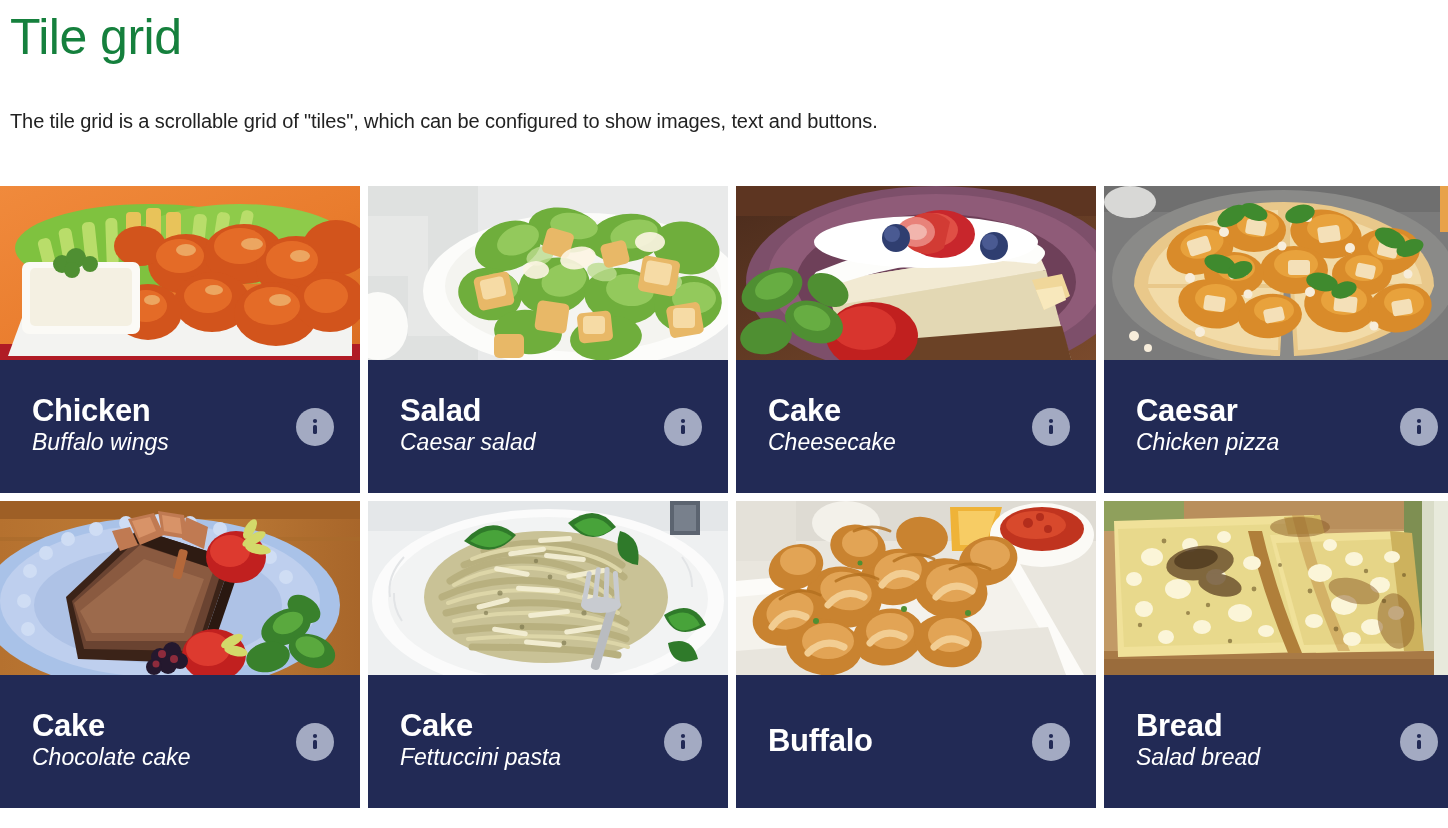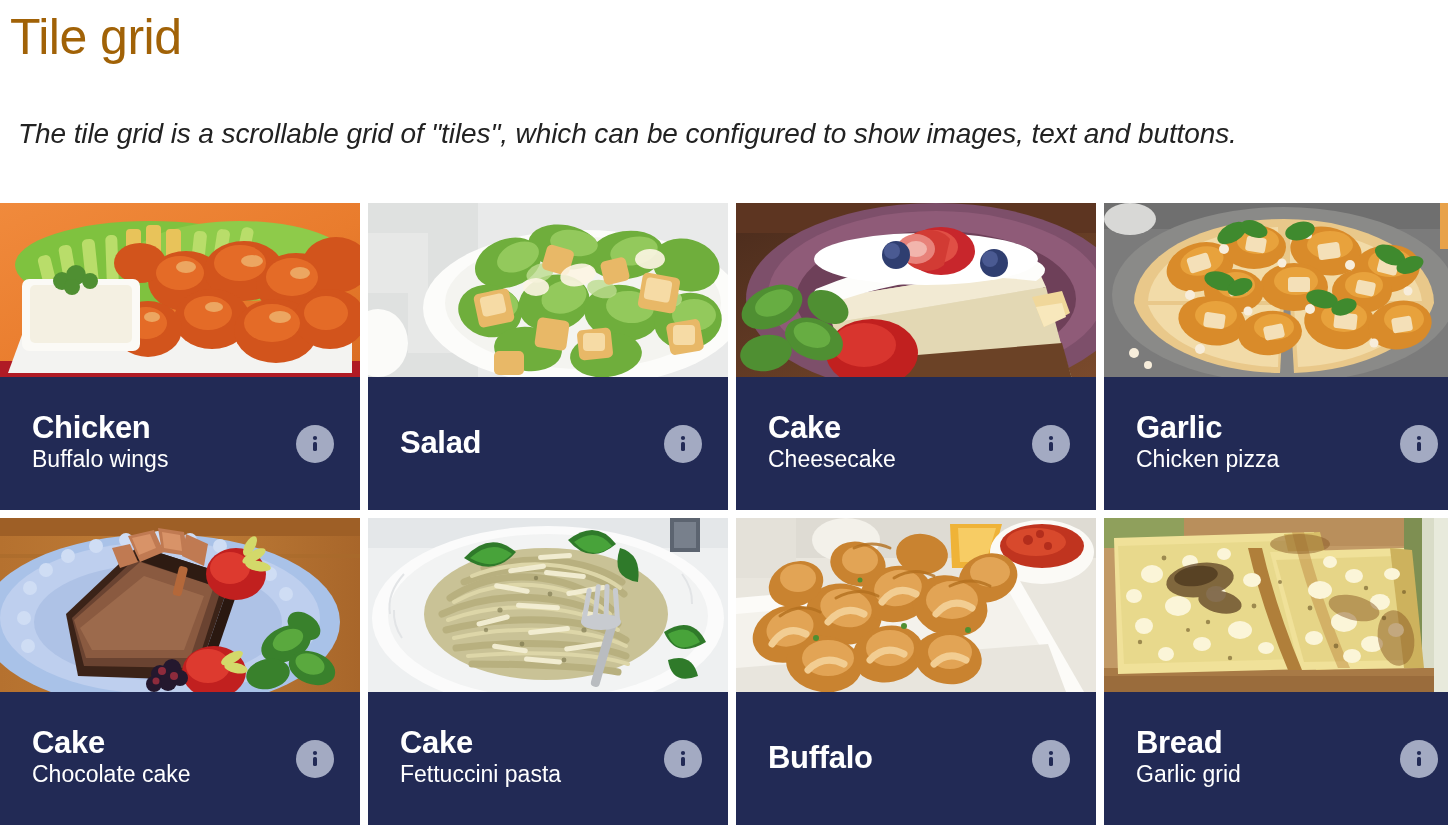--- a/index.html
+++ b/index.html
@@ -19,30 +19,29 @@
   .page-header {
     padding: 0 0 0 10px;
   }
   .page-title {
     font-size: 50px;
     font-weight: 400;
     line-height: 1.0;
     margin: 0;
     padding-top: 12px;
     letter-spacing: -0.5px;
-    color: #a16207;
+    color: #15803d;
   }
   .page-desc {
-    font-size: 28px;
+    font-size: 20px;
     font-weight: 400;
-    margin: 8px;
+    margin: 0;
     padding-top: 48px;
     color: #222222;
     letter-spacing: -0.1px;
-    font-style: italic;
   }
 
   
   .tile-grid {
     margin-top: 53px;
     display: grid;
     grid-template-columns: repeat(4, 360px);
     grid-auto-rows: 307px;
     column-gap: 8px;
     row-gap: 8px;
@@ -85,20 +84,21 @@
     color: #ffffff;
     font-size: 31px;
     font-weight: bold;
     line-height: 1.08;
     letter-spacing: -0.3px;
     white-space: nowrap;
   }
   .tile-subtitle {
     color: #ffffff;
     font-size: 23px;
+    font-style: italic;
     font-weight: 400;
     line-height: 1.2;
     padding-top: 2px;
     white-space: nowrap;
   }
   .info-button {
     flex: 0 0 auto;
     width: 38px;
     height: 38px;
     border-radius: 50%;
@@ -270,20 +270,21 @@
             <ellipse cx="210" cy="72" rx="18" ry="11" transform="rotate(-12 210 72)"></ellipse>
             <ellipse cx="282" cy="56" rx="15" ry="10"></ellipse>
             <ellipse cx="168" cy="84" rx="13" ry="9"></ellipse>
           </g>
         </svg>
       </div>
     </div>
     <div class="tile-caption">
       <div class="caption-text">
         <div class="tile-title">Salad</div>
+        <div class="tile-subtitle">Caesar salad</div>
       </div>
       <div class="info-button">
         <svg width="22" height="22" viewBox="0 0 22 22">
           <circle cx="11" cy="5" r="2.1" fill="#222a55"></circle>
           <rect x="9" y="9" width="4" height="9" rx="1.6" fill="#222a55"></rect>
         </svg>
       </div>
     </div>
   </div>
 
@@ -427,21 +428,21 @@
             <ellipse cx="116" cy="78" rx="16" ry="9" transform="rotate(16 116 78)"></ellipse>
             <ellipse cx="136" cy="84" rx="13" ry="8" transform="rotate(-22 136 84)"></ellipse>
             <ellipse cx="218" cy="96" rx="16" ry="9" transform="rotate(12 218 96)"></ellipse>
             <ellipse cx="240" cy="104" rx="13" ry="8" transform="rotate(-18 240 104)"></ellipse>
           </g>
         </svg>
       </div>
     </div>
     <div class="tile-caption">
       <div class="caption-text">
-        <div class="tile-title">Garlic</div>
+        <div class="tile-title">Caesar</div>
         <div class="tile-subtitle">Chicken pizza</div>
       </div>
       <div class="info-button">
         <svg width="22" height="22" viewBox="0 0 22 22">
           <circle cx="11" cy="5" r="2.1" fill="#222a55"></circle>
           <rect x="9" y="9" width="4" height="9" rx="1.6" fill="#222a55"></rect>
         </svg>
       </div>
     </div>
   </div>
@@ -795,21 +796,21 @@
             <circle cx="84" cy="112" r="2"></circle>
               <circle cx="176" cy="64" r="2"></circle>
               <circle cx="300" cy="74" r="2"></circle>
           </g>
         </svg>
       </div>
     </div>
     <div class="tile-caption">
       <div class="caption-text">
         <div class="tile-title">Bread</div>
-        <div class="tile-subtitle">Garlic grid</div>
+        <div class="tile-subtitle">Salad bread</div>
       </div>
       <div class="info-button">
         <svg width="22" height="22" viewBox="0 0 22 22">
           <circle cx="11" cy="5" r="2.1" fill="#222a55"></circle>
           <rect x="9" y="9" width="4" height="9" rx="1.6" fill="#222a55"></rect>
         </svg>
       </div>
     </div>
   </div>
 

